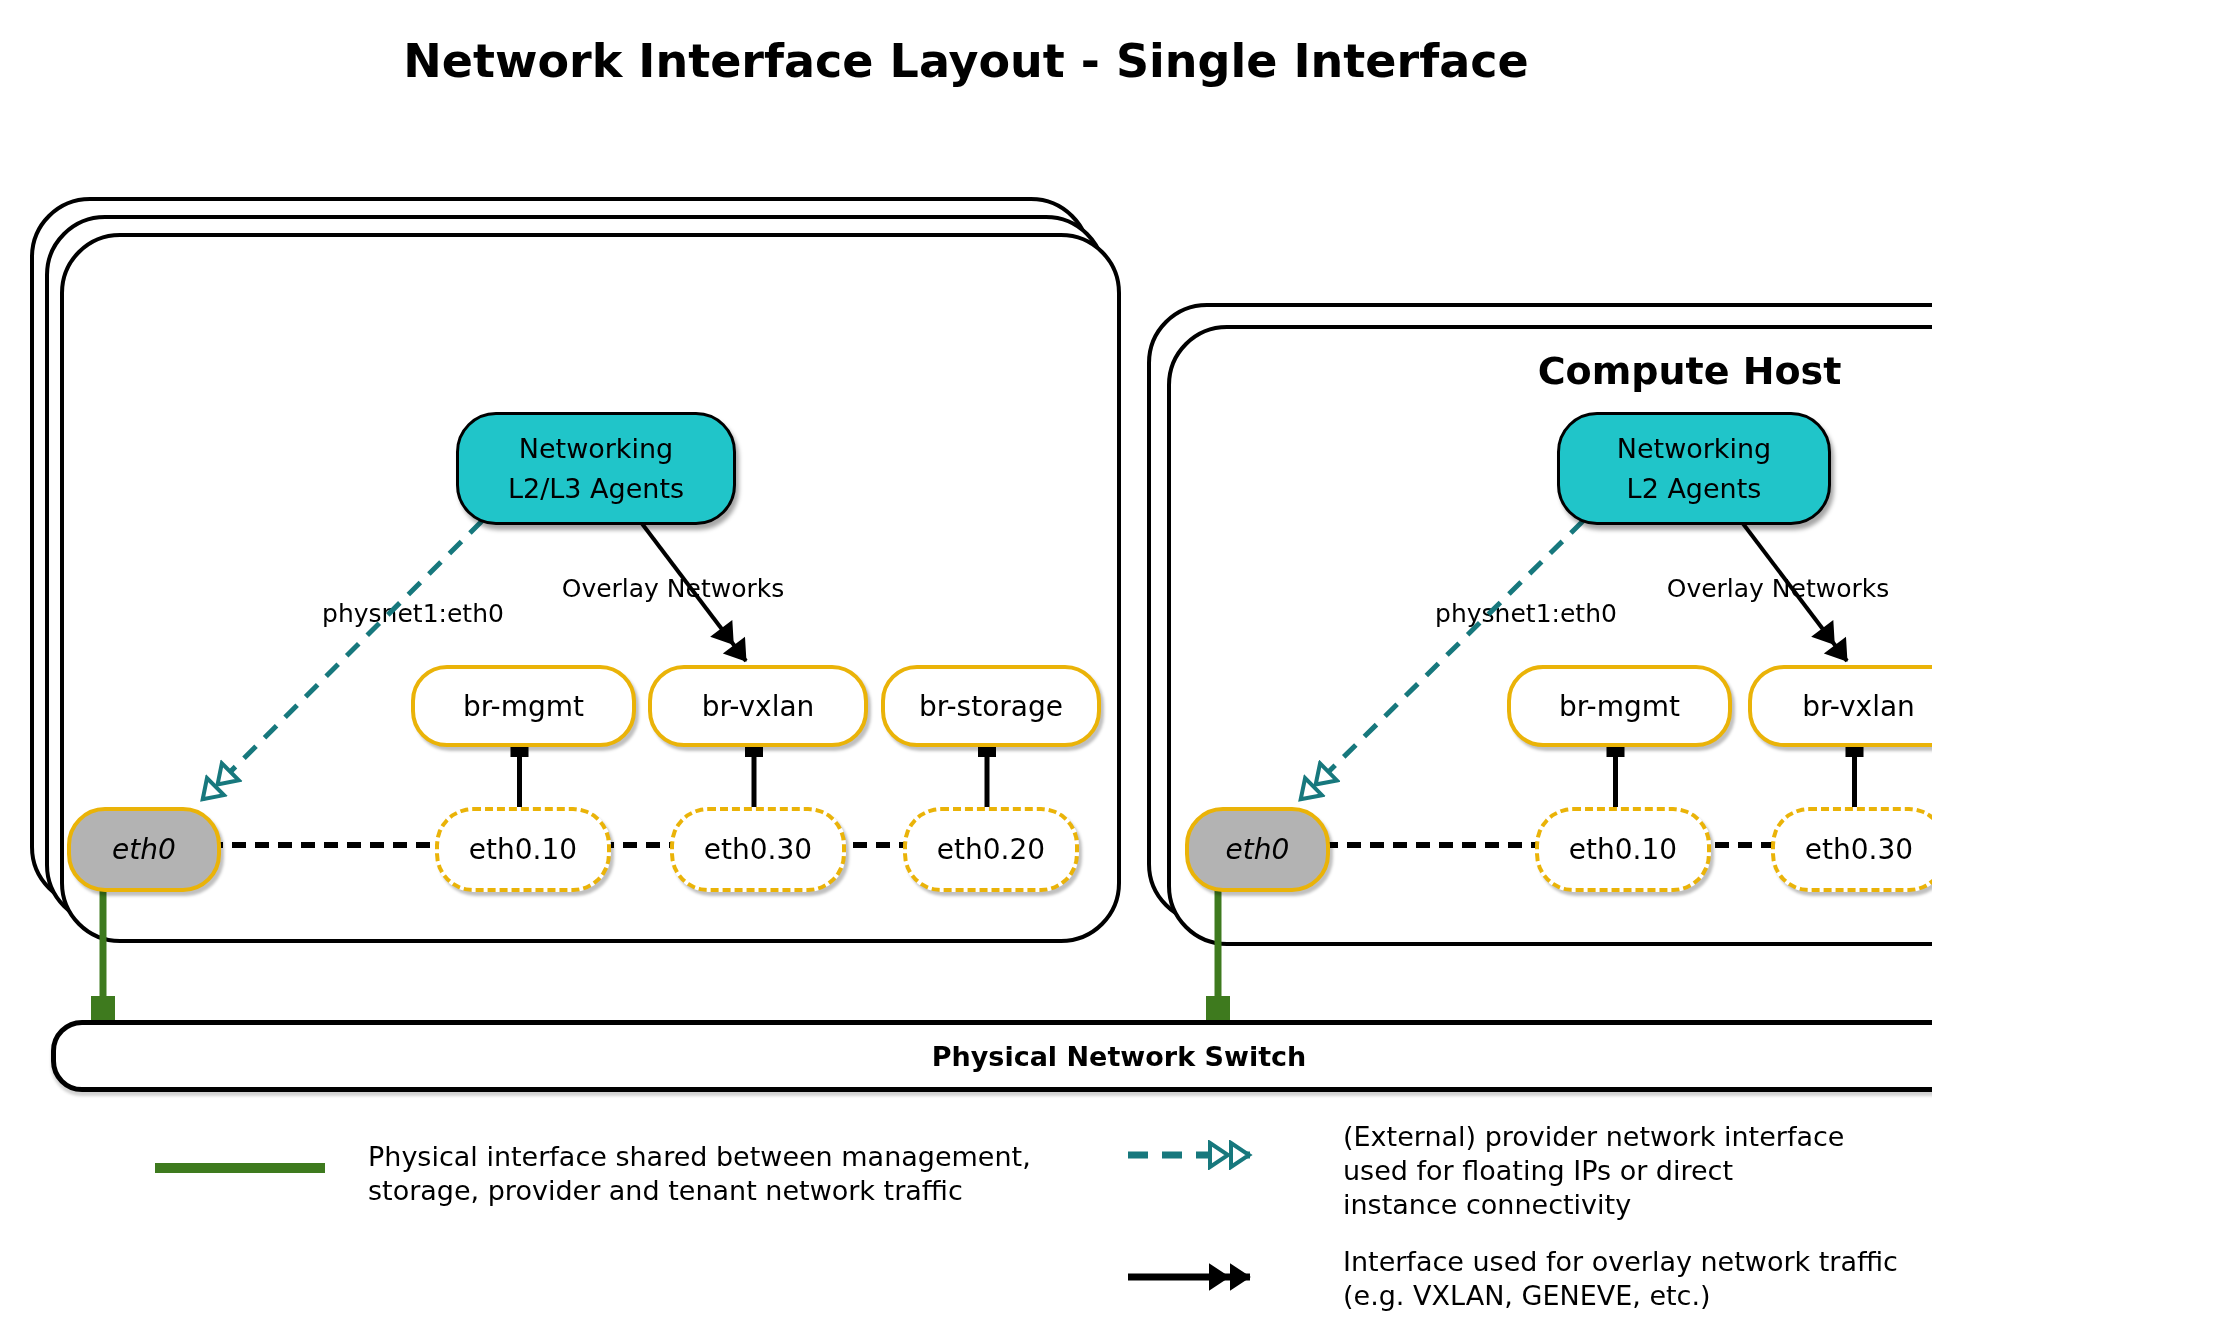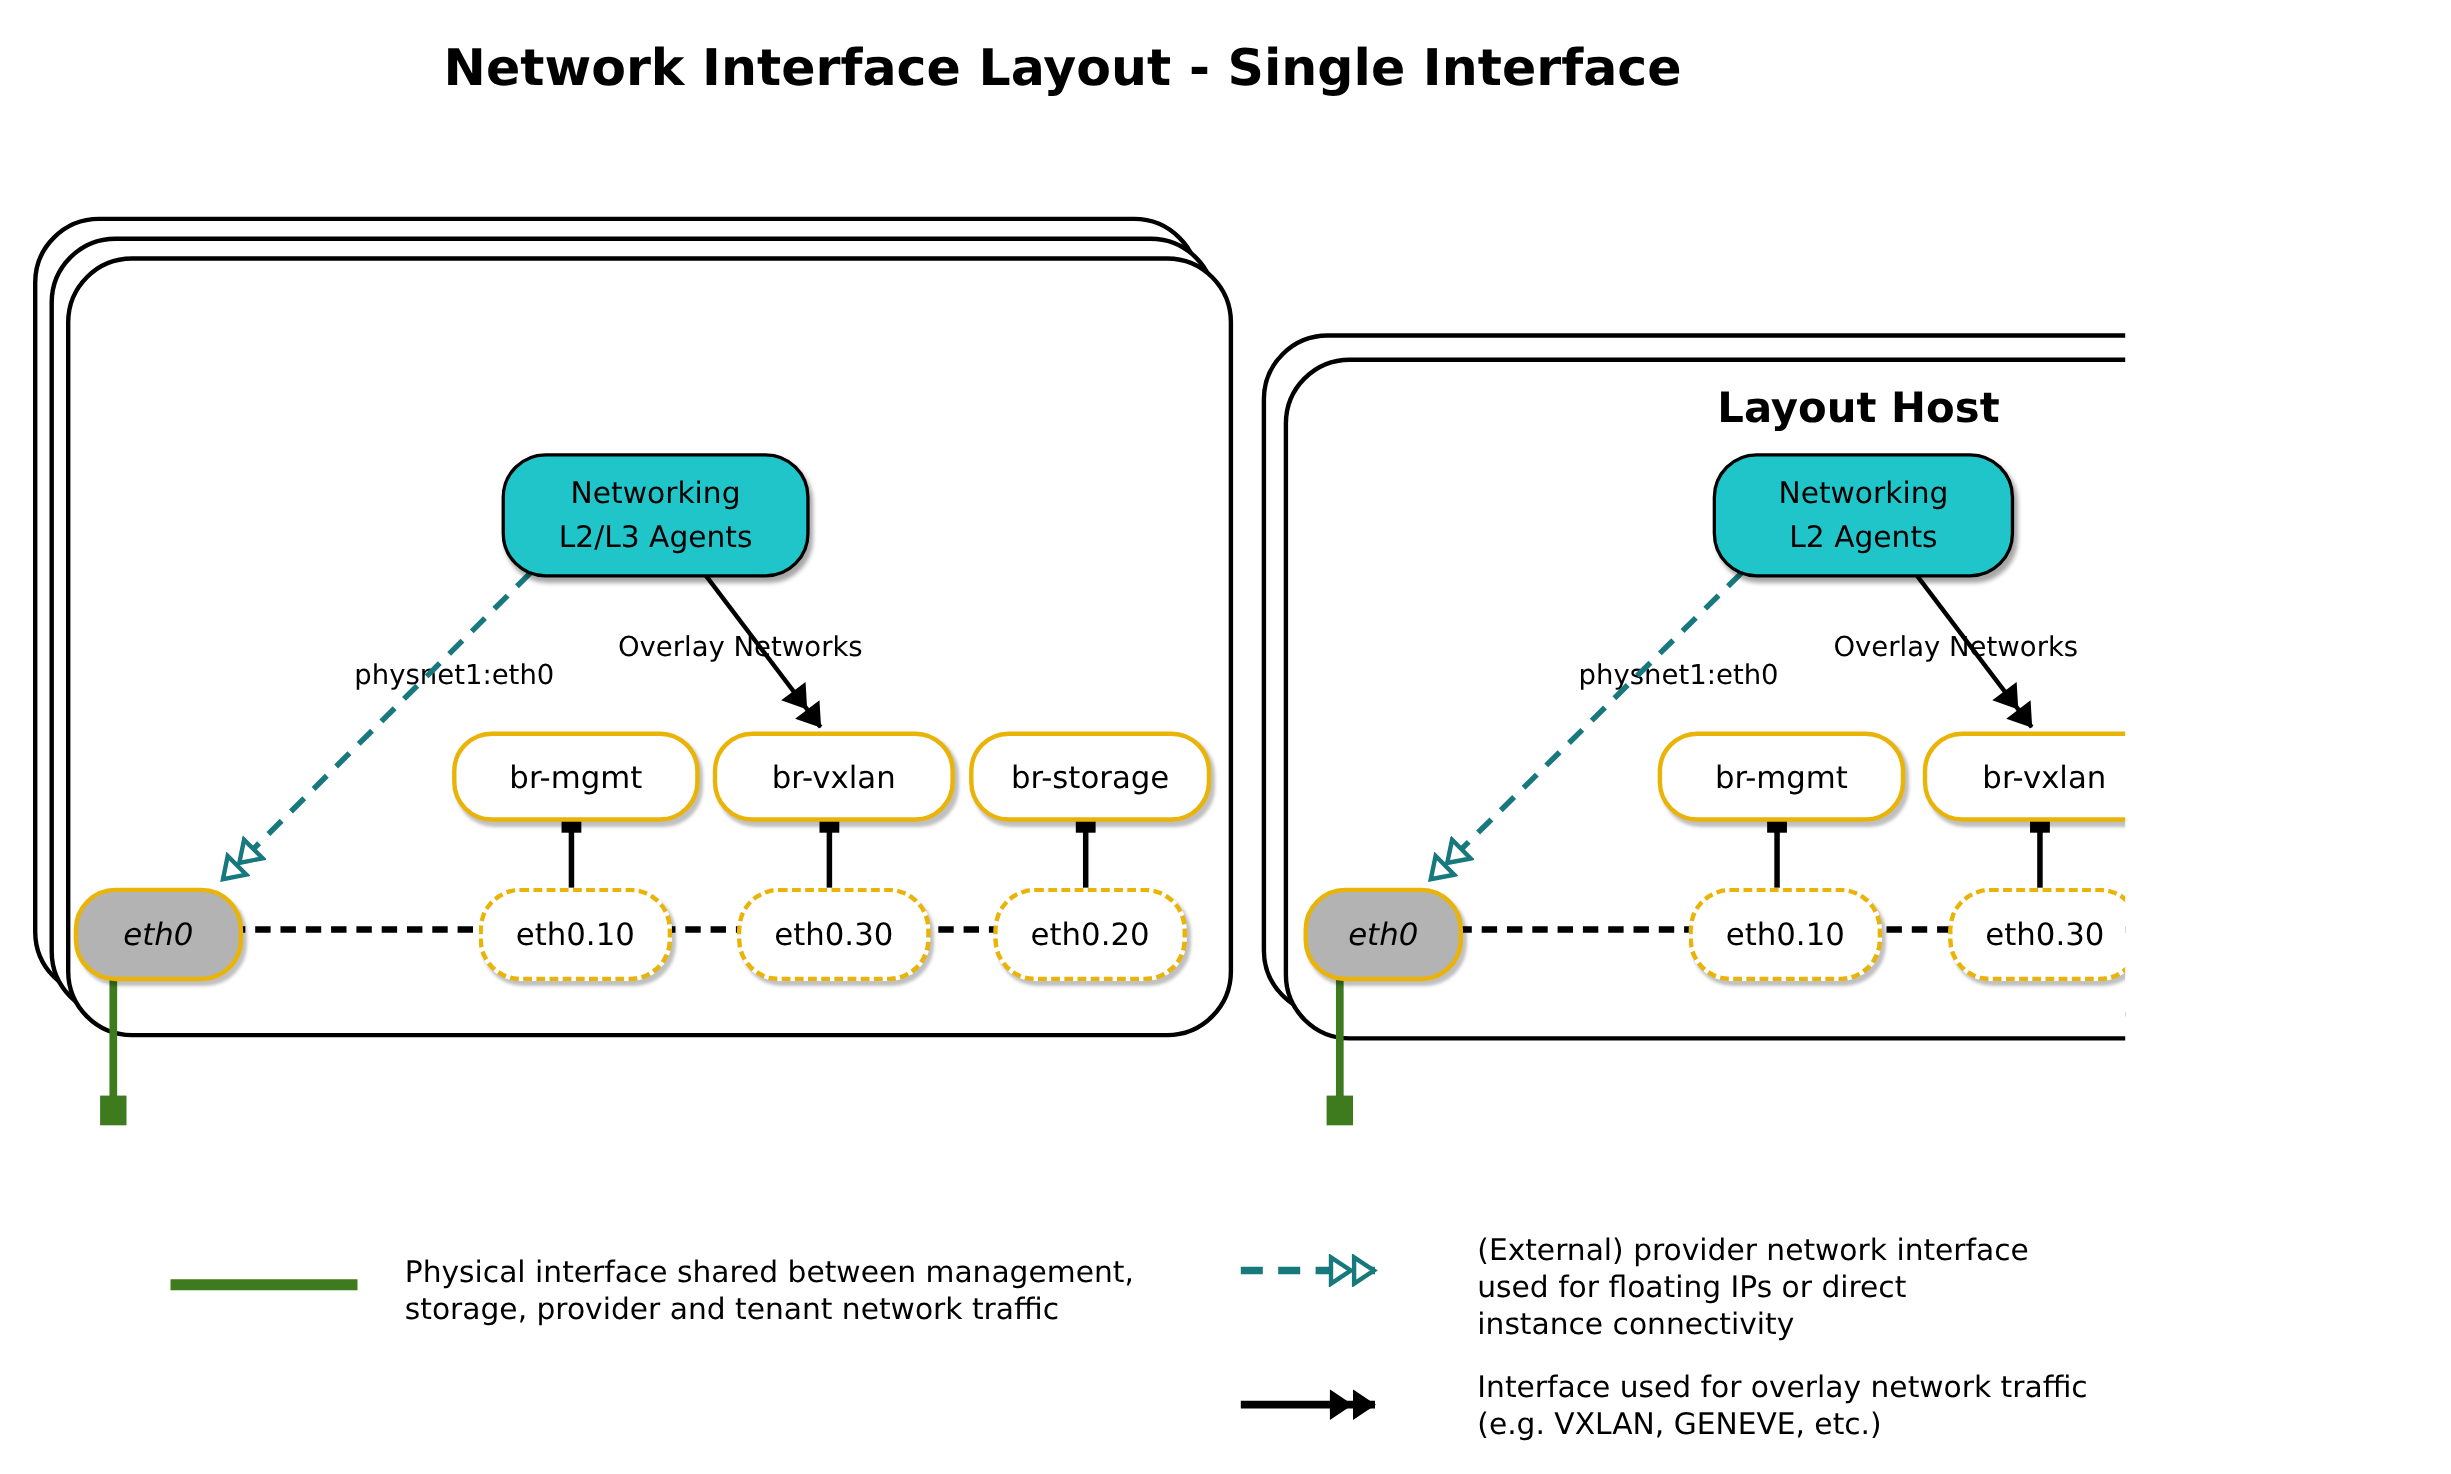--- a/index.html
+++ b/index.html
@@ -174,21 +174,21 @@
     <span>eth0.10</span>
   </div>
   <div class="pill pill-vlan node" style="left:670px;top:807px;width:168px;height:77px;">
     <span>eth0.30</span>
   </div>
   <div class="pill pill-vlan node" style="left:903px;top:807px;width:168px;height:77px;">
     <span>eth0.20</span>
   </div>
 
   <div class="host-title" style="left:1267px;top:345px;width:845px;">
-    <span class="pre">Layout Host</span>
+    <span class="pre">Compute Host</span>
   </div>
 
   <div class="agent node" style="left:1545px;top:412px;width:268px;height:107px;">
     <span class="pre">Networking
 L2 Agents</span>
   </div>
 
   <div class="edge-label" style="left:1526px;top:613px;">physnet1:eth0</div>
   <div class="edge-label" style="left:1778px;top:588px;">Overlay Networks</div>
 
@@ -208,20 +208,23 @@
   <div class="pill pill-vlan node" style="left:1535px;top:807px;width:168px;height:77px;">
     <span>eth0.10</span>
   </div>
   <div class="pill pill-vlan node" style="left:1771px;top:807px;width:168px;height:77px;">
     <span>eth0.30</span>
   </div>
   <div class="pill pill-vlan node" style="left:2003px;top:807px;width:168px;height:77px;">
     <span>eth0.20</span>
   </div>
 
+  <div class="switch-bar node">
+    <span>Physical Network Switch</span>
+  </div>
 
   <div class="legend-text" style="left:368px;top:1140px;">Physical interface shared between management,
 storage, provider and tenant network traffic</div>
   <div class="legend-text" style="left:1343px;top:1120px;">(External) provider network interface
 used for floating IPs or direct
 instance connectivity</div>
   <div class="legend-text" style="left:1343px;top:1245px;">Interface used for overlay network traffic
 (e.g. VXLAN, GENEVE, etc.)</div>
 
 </div>

